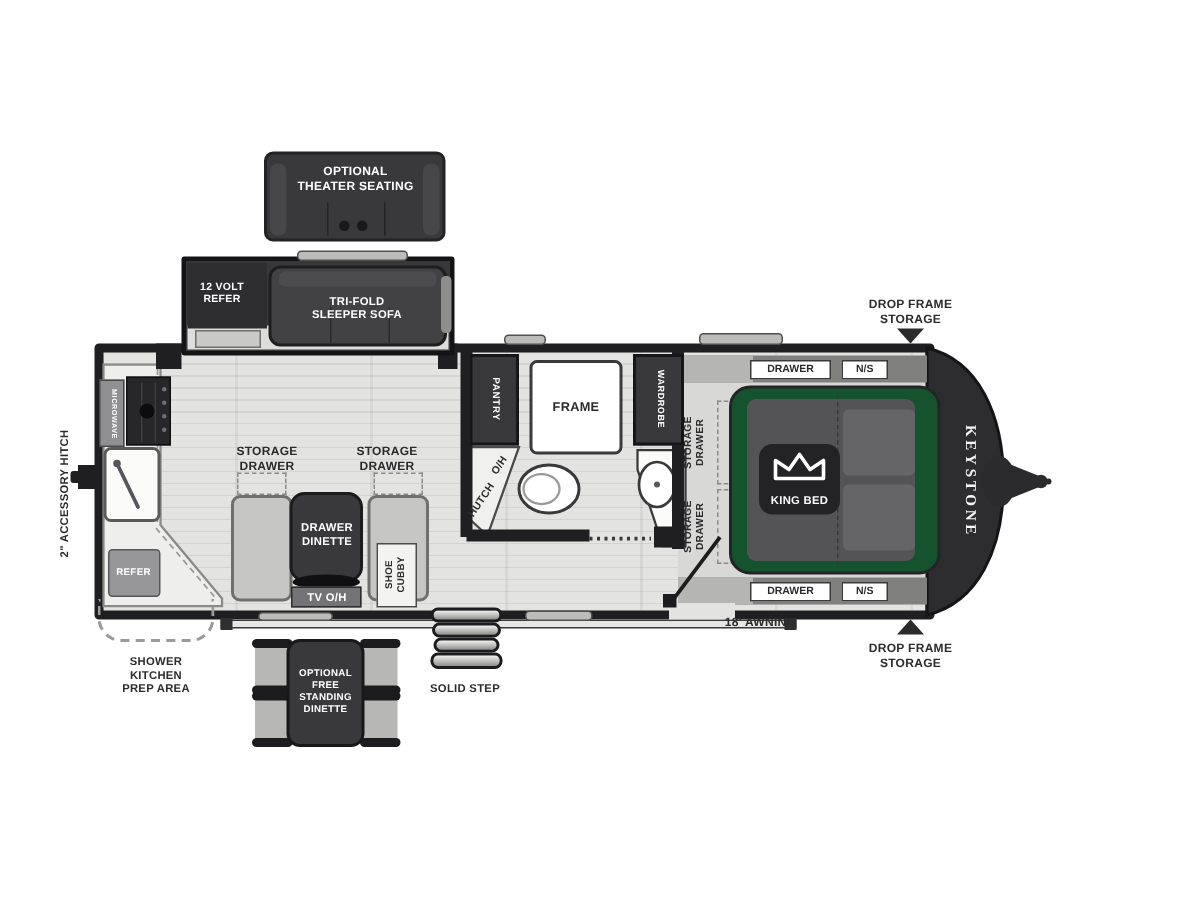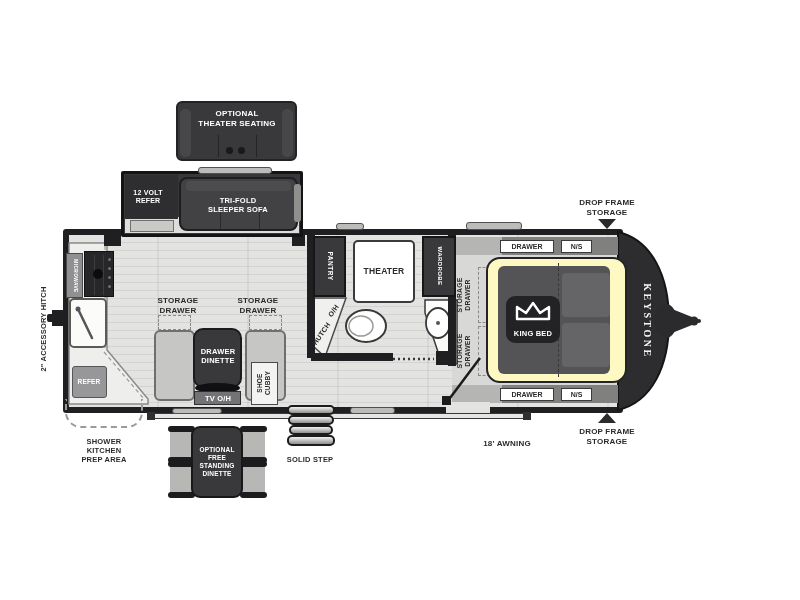--- a/index.html
+++ b/index.html
@@ -109,21 +109,21 @@
   <div class="abs box-white" style="left:561px;top:240px;width:31px;height:13px;font-size:7px;z-index:3;">
     <span>N/S</span>
     </div>
   <div class="abs box-white" style="left:500px;top:388px;width:54px;height:13px;font-size:7px;z-index:3;">
     <span>DRAWER</span>
     </div>
   <div class="abs box-white" style="left:561px;top:388px;width:31px;height:13px;font-size:7px;z-index:3;">
     <span>N/S</span>
     </div>
 
-  <div class="abs" style="left:486px;top:257px;width:141px;height:126px;background:#fef9c3;border:2px solid #242427;border-radius:14px;z-index:3;">
+  <div class="abs" style="left:486px;top:257px;width:141px;height:126px;background:#14532d;border:2px solid #242427;border-radius:14px;z-index:3;">
     <div class="abs" style="left:10px;top:7px;width:112px;height:108px;background:#545457;border-radius:6px;"></div>
     <div class="abs" style="left:74px;top:14px;width:48px;height:44px;background:#656568;border-radius:4px;"></div>
     <div class="abs" style="left:74px;top:64px;width:48px;height:44px;background:#656568;border-radius:4px;"></div>
     <div class="abs" style="left:70px;top:4px;height:114px;border-left:1.5px dashed #38383a;"></div>
     <div class="abs" style="left:18px;top:37px;width:54px;height:47px;background:#232325;border-radius:9px;">
       <svg width="38" height="20" viewBox="0 0 38 20" style="position:absolute;left:8px;top:5px;">
         <path d="M3,18 L3,6 L12,12 L19,2 L26,12 L35,6 L35,18 Z" fill="none" stroke="#ffffff" stroke-width="2.4" stroke-linejoin="round"></path>
       </svg>
       <div class="lbl w" style="left:50%;top:33px;font-size:7.5px;transform:translateX(-50%);white-space:nowrap;">KING BED</div>
     </div>
@@ -136,21 +136,21 @@
   <div class="lbl rotm90" style="left:464px;top:351px;font-size:6.8px;z-index:6;">STORAGE
 DRAWER</div>
 
   <div class="abs" style="left:307px;top:234px;width:8px;height:124px;background:#1f1f21;z-index:2;"></div>
   <div class="abs" style="left:448px;top:234px;width:8px;height:132px;background:#1f1f21;z-index:2;"></div>
   <div class="abs" style="left:311px;top:353px;width:82px;height:8px;background:#1f1f21;z-index:2;"></div>
   <div class="abs" style="left:436px;top:351px;width:14px;height:14px;background:#1f1f21;z-index:2;"></div>
   <div class="abs" style="left:313px;top:236px;width:33px;height:61px;background:#39393b;border:2px solid #161618;z-index:3;"></div>
   <div class="lbl w rot90" style="left:330px;top:266px;font-size:6.5px;letter-spacing:.5px;z-index:6;">PANTRY</div>
   <div class="abs" style="left:353px;top:240px;width:62px;height:63px;background:#ffffff;border:2px solid #3a3a3c;border-radius:5px;z-index:3;"></div>
-  <div class="lbl" style="left:384px;top:271px;font-size:8.5px;transform:translate(-50%,-50%);z-index:6;">THEATER</div>
+  <div class="lbl" style="left:384px;top:271px;font-size:8.5px;transform:translate(-50%,-50%);z-index:6;">FRAME</div>
   <div class="abs" style="left:422px;top:236px;width:34px;height:61px;background:#39393b;border:2px solid #161618;z-index:3;"></div>
   <div class="lbl w rot90" style="left:439px;top:266px;font-size:6px;letter-spacing:.4px;z-index:6;">WARDROBE</div>
   <div class="lbl rot56" style="left:334px;top:311px;font-size:7px;z-index:6;">O/H</div>
   <div class="lbl rot56" style="left:322px;top:334px;font-size:7px;z-index:6;">HUTCH</div>
 
   <div class="abs" style="left:66px;top:253px;width:17px;height:45px;background:#909092;border:1px solid #4a4a4c;z-index:3;"></div>
   <div class="lbl w rot90" style="left:75px;top:276px;font-size:4.8px;letter-spacing:.4px;z-index:6;">MICROWAVE</div>
   <div class="abs" style="left:84px;top:251px;width:30px;height:46px;background:#27272a;border:1px solid #101012;z-index:3;">
     <div class="abs" style="left:9px;top:3px;width:1px;height:40px;background:#3d3d3f;"></div>
     <div class="abs" style="left:18px;top:3px;width:1px;height:40px;background:#3d3d3f;"></div>
@@ -193,21 +193,21 @@
   <div class="abs pill" style="left:172px;top:408px;width:50px;height:6px;z-index:4;"></div>
   <div class="abs pill" style="left:350px;top:407px;width:45px;height:7px;z-index:4;"></div>
 
   <div class="abs" style="left:52px;top:310px;width:12px;height:16px;background:#1f1f21;z-index:3;"></div>
   <div class="abs" style="left:47px;top:314px;width:7px;height:8px;background:#1f1f21;border-radius:2px;z-index:3;"></div>
   <div class="lbl rotm90 one" style="left:43px;top:329px;font-size:7.5px;z-index:6;">2" ACCESSORY HITCH</div>
 
   <div class="abs" style="left:147px;top:413px;width:384px;height:6px;background:#e6e6e4;border:1px solid #3a3a3c;z-index:3;"></div>
   <div class="abs" style="left:147px;top:412px;width:8px;height:8px;background:#2f2f31;z-index:4;"></div>
   <div class="abs" style="left:523px;top:412px;width:8px;height:8px;background:#2f2f31;z-index:4;"></div>
-  <div class="lbl" style="left:507px;top:444px;font-size:8px;transform:translate(-50%,-50%);white-space:nowrap;z-index:6;">18'  AWNING</div>
+  <div class="lbl" style="left:507px;top:415px;font-size:8px;transform:translate(-50%,-50%);white-space:nowrap;z-index:6;">18'  AWNING</div>
 
   <div class="abs stepbar" style="left:287px;top:405px;width:48px;height:10px;z-index:4;"></div>
   <div class="abs stepbar" style="left:288px;top:415px;width:46px;height:10px;z-index:4;"></div>
   <div class="abs stepbar" style="left:289px;top:425px;width:44px;height:10px;z-index:4;"></div>
   <div class="abs stepbar" style="left:287px;top:435px;width:48px;height:11px;z-index:4;"></div>
   <div class="lbl" style="left:310px;top:459px;font-size:7.5px;transform:translate(-50%,-50%);white-space:nowrap;z-index:6;">SOLID STEP</div>
 
   <div class="abs" style="left:65px;top:399px;width:78px;height:29px;border:2px dashed #9a9a98;border-top:none;border-radius:0 0 16px 16px;z-index:2;"></div>
   <div class="lbl" style="left:104px;top:450px;font-size:7.5px;transform:translate(-50%,-50%);z-index:6;">SHOWER
 KITCHEN

